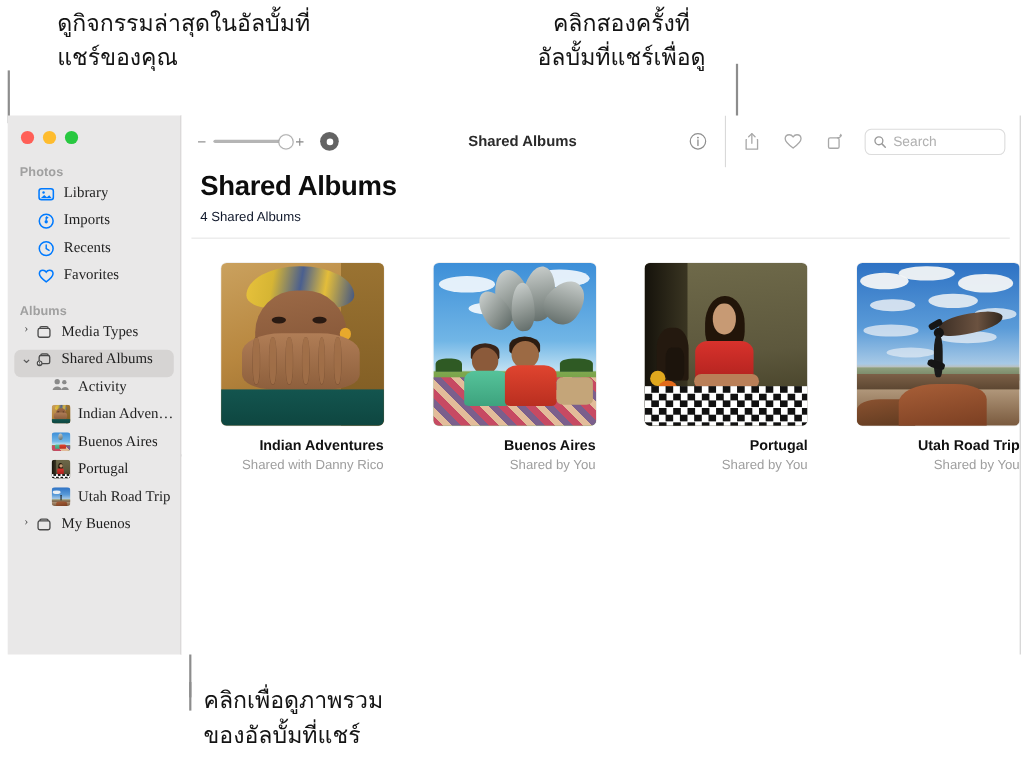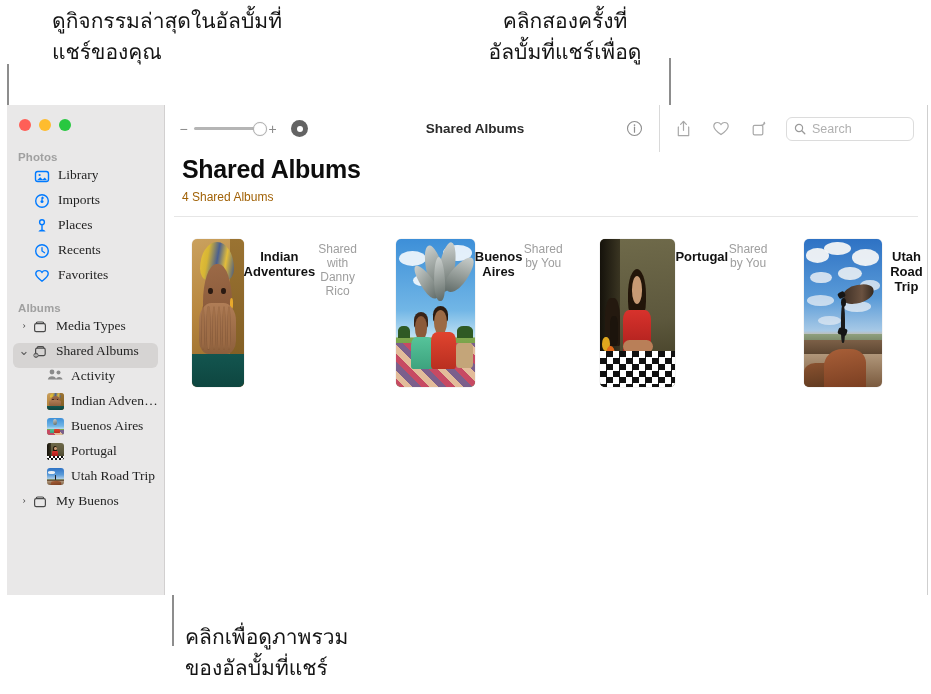--- a/index.html
+++ b/index.html
@@ -218,39 +218,39 @@
     padding: 3px 0 0 17px;
   }
   #page-title {
     font-size: 25px;
     font-weight: bold;
     color: #0d0d0d;
     letter-spacing: -0.3px;
   }
   #page-subtitle {
     font-size: 12px;
-    color: #a16207;
+    color: #0f172a;
     margin-top: 6px;
   }
   #head-rule {
     height: 1px;
     background: #e6e6e6;
     margin: 12px 9px 0 9px;
   }
 
   #album-grid {
     display: flex;
     padding: 22px 0 0 27px;
     gap: 36px;
   }
   .album {
     width: 168px;
     display: flex;
-    flex-direction: row;
-    align-items: flex-start;
+    flex-direction: column;
+    align-items: flex-end;
   }
   .album-thumb {
     width: 148px; height: 148px;
     border-radius: 5px;
     overflow: hidden;
     position: relative;
     box-shadow: 0 0 0 0.5px rgba(0,0,0,.08);
   }
   .album-name {
     margin-top: 10px;
@@ -407,30 +407,20 @@
               <circle cx="8" cy="8" r="6.3" fill="none" stroke="#007AFF" stroke-width="1.4"></circle>
               <path d="M8 4.7v1.8" stroke="#007AFF" stroke-width="1.3" stroke-linecap="round"></path>
               <polygon points="8,3.2 10.2,5 8,6.4" fill="#007AFF"></polygon>
               <circle cx="8" cy="8.6" r="1.5" fill="#007AFF"></circle>
             </svg>
         </span>
         <span class="sb-label">Imports</span>
       </div>
 
 
-      <div class="sb-item">
-        <span class="sb-ico">
-          <svg width="16" height="16" viewBox="0 0 16 16">
-              <circle cx="8" cy="4.2" r="2.4" fill="none" stroke="#007AFF" stroke-width="1.4"></circle>
-              <path d="M8 6.6v5" stroke="#007AFF" stroke-width="1.4" stroke-linecap="round"></path>
-              <path d="M4.4 13.6c.7-1.3 2-2 3.6-2s2.9.7 3.6 2z" fill="#007AFF"></path>
-            </svg>
-        </span>
-        <span class="sb-label">Places</span>
-      </div>
 
       <div class="sb-item">
         <span class="sb-ico">
           <svg width="16" height="16" viewBox="0 0 16 16">
               <circle cx="8" cy="8" r="6.3" fill="none" stroke="#007AFF" stroke-width="1.4"></circle>
               <path d="M8 4.6V8l2.6 1.7" fill="none" stroke="#007AFF" stroke-width="1.3" stroke-linecap="round"></path>
             </svg>
         </span>
         <span class="sb-label">Recents</span>
       </div>

